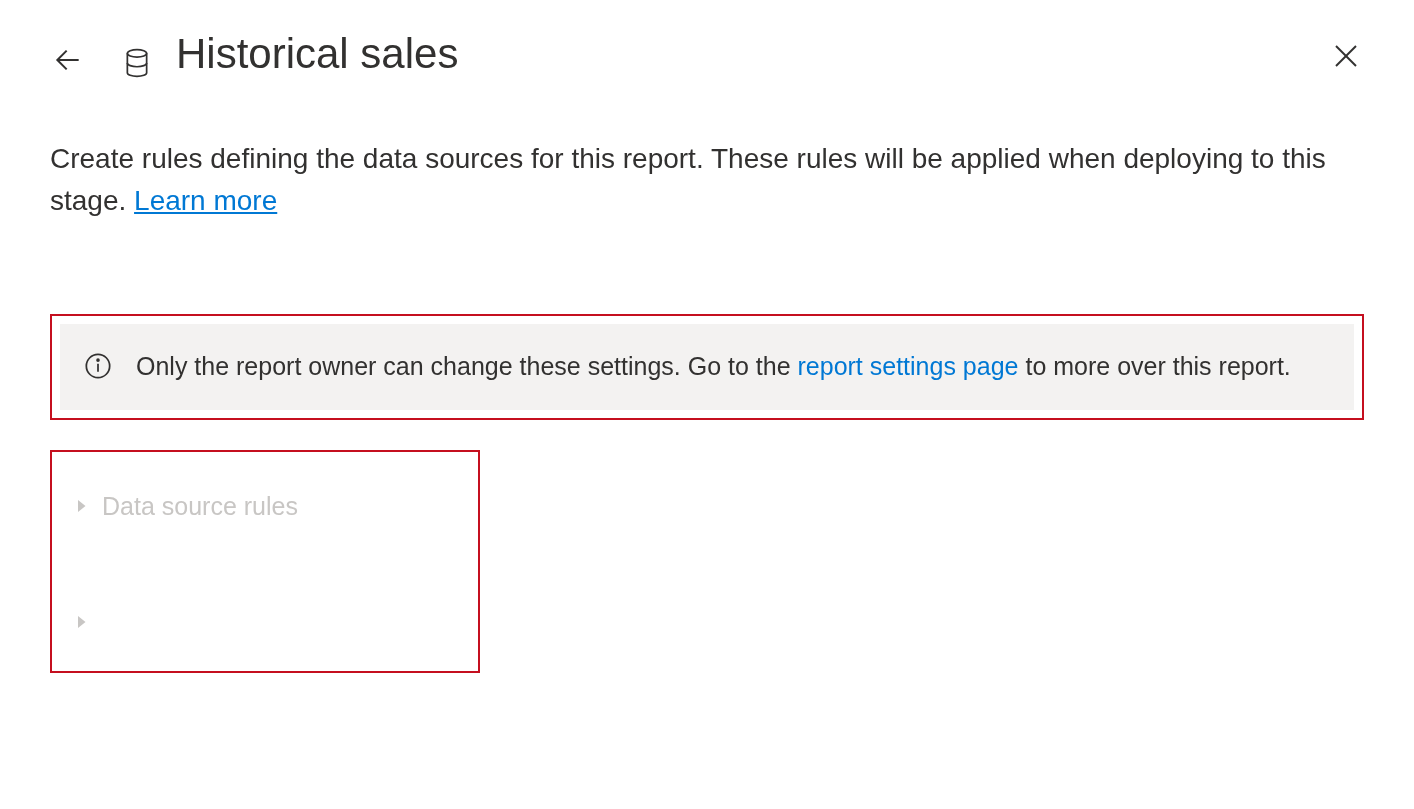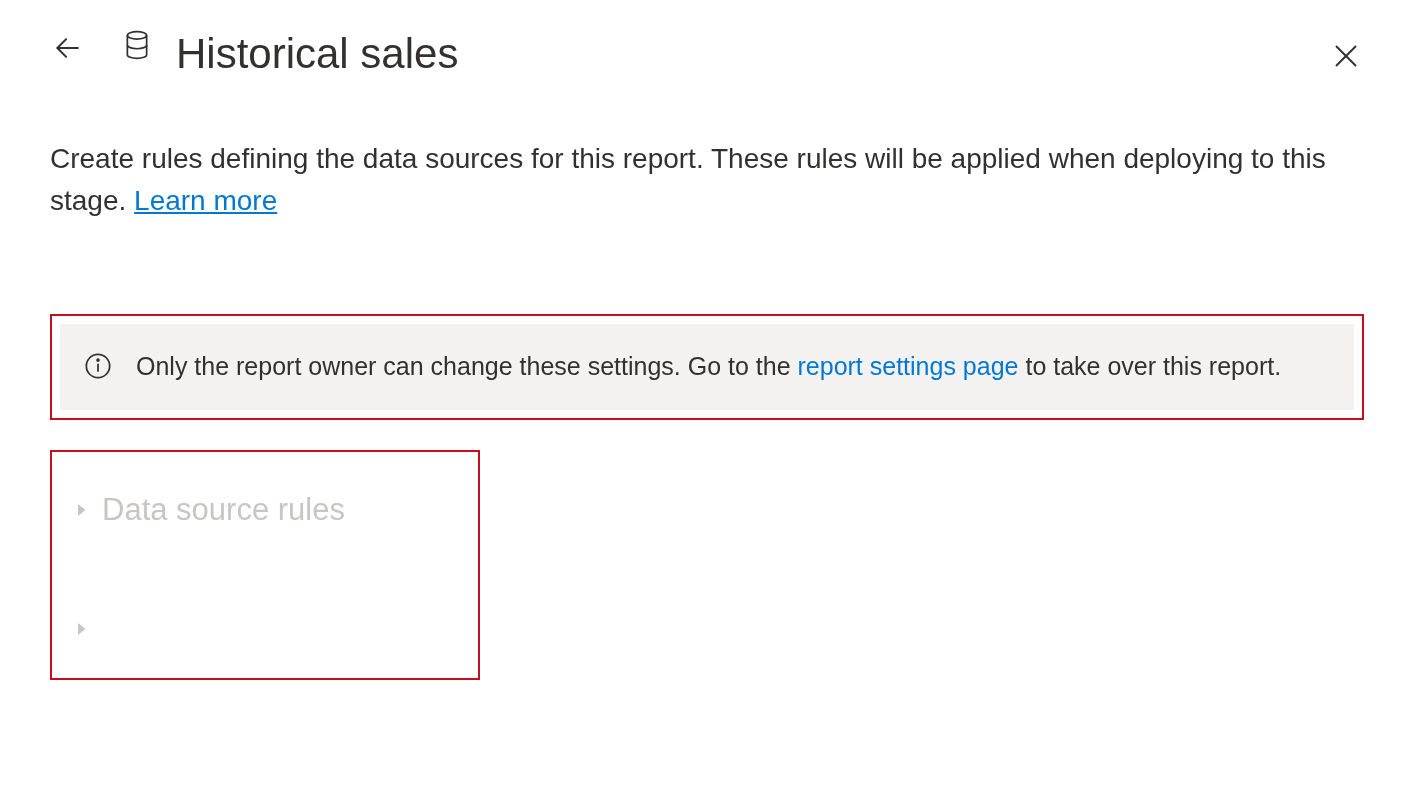--- a/index.html
+++ b/index.html
@@ -10,21 +10,21 @@
     body {
       font-family: "Segoe UI", -apple-system, BlinkMacSystemFont, sans-serif;
       background: #ffffff;
       width: 1414px;
       height: 809px;
       padding: 30px 50px;
       color: #323130;
     }
     .header {
       display: flex;
-      align-items: flex-start;
+      align-items: flex-end;
       margin-bottom: 60px;
       position: relative;
     }
     .back-arrow {
       cursor: pointer;
       width: 36px;
       height: 36px;
       display: flex;
       align-items: center;
       justify-content: center;
@@ -112,21 +112,21 @@
     }
     .section-item:last-child {
       margin-bottom: 0;
     }
     .chevron-right {
       width: 18px;
       height: 18px;
       flex-shrink: 0;
     }
     .section-label {
-      font-size: 31px;
+      font-size: 25px;
       font-weight: 500;
       color: #c8c6c4;
     }
   </style>
 </head>
 <body>
 
 <div class="header">
   <div class="back-arrow">
     <svg width="32" height="32" viewBox="0 0 24 24" fill="none" stroke="#323130" stroke-width="1.5">
@@ -157,21 +157,21 @@
 <div class="info-banner-wrap">
   <div class="info-banner">
     <div class="info-icon">
       <svg width="28" height="28" viewBox="0 0 24 24" fill="none" stroke="#323130" stroke-width="1.5">
         <circle cx="12" cy="12" r="10"></circle>
         <line x1="12" y1="10" x2="12" y2="17"></line>
         <circle cx="12" cy="7" r="0.8" fill="#323130"></circle>
       </svg>
     </div>
     <div class="info-text">
-      <span>Only the report owner can change these settings. Go to the  </span><a class="settings-link">report settings page</a><span>  to take over this report.</span>
+      <span>Only the report owner can change these settings. Go to the  </span><a class="settings-link">report settings page</a><span>  to more over this report.</span>
     </div>
   </div>
 </div>
 
 <div class="sections-wrap">
   <div class="section-item">
     <svg class="chevron-right" width="18" height="18" viewBox="0 0 24 24" fill="#c8c6c4">
       <polygon points="8,4 18,12 8,20"></polygon>
     </svg>
     <span class="section-label">Data source rules</span>

